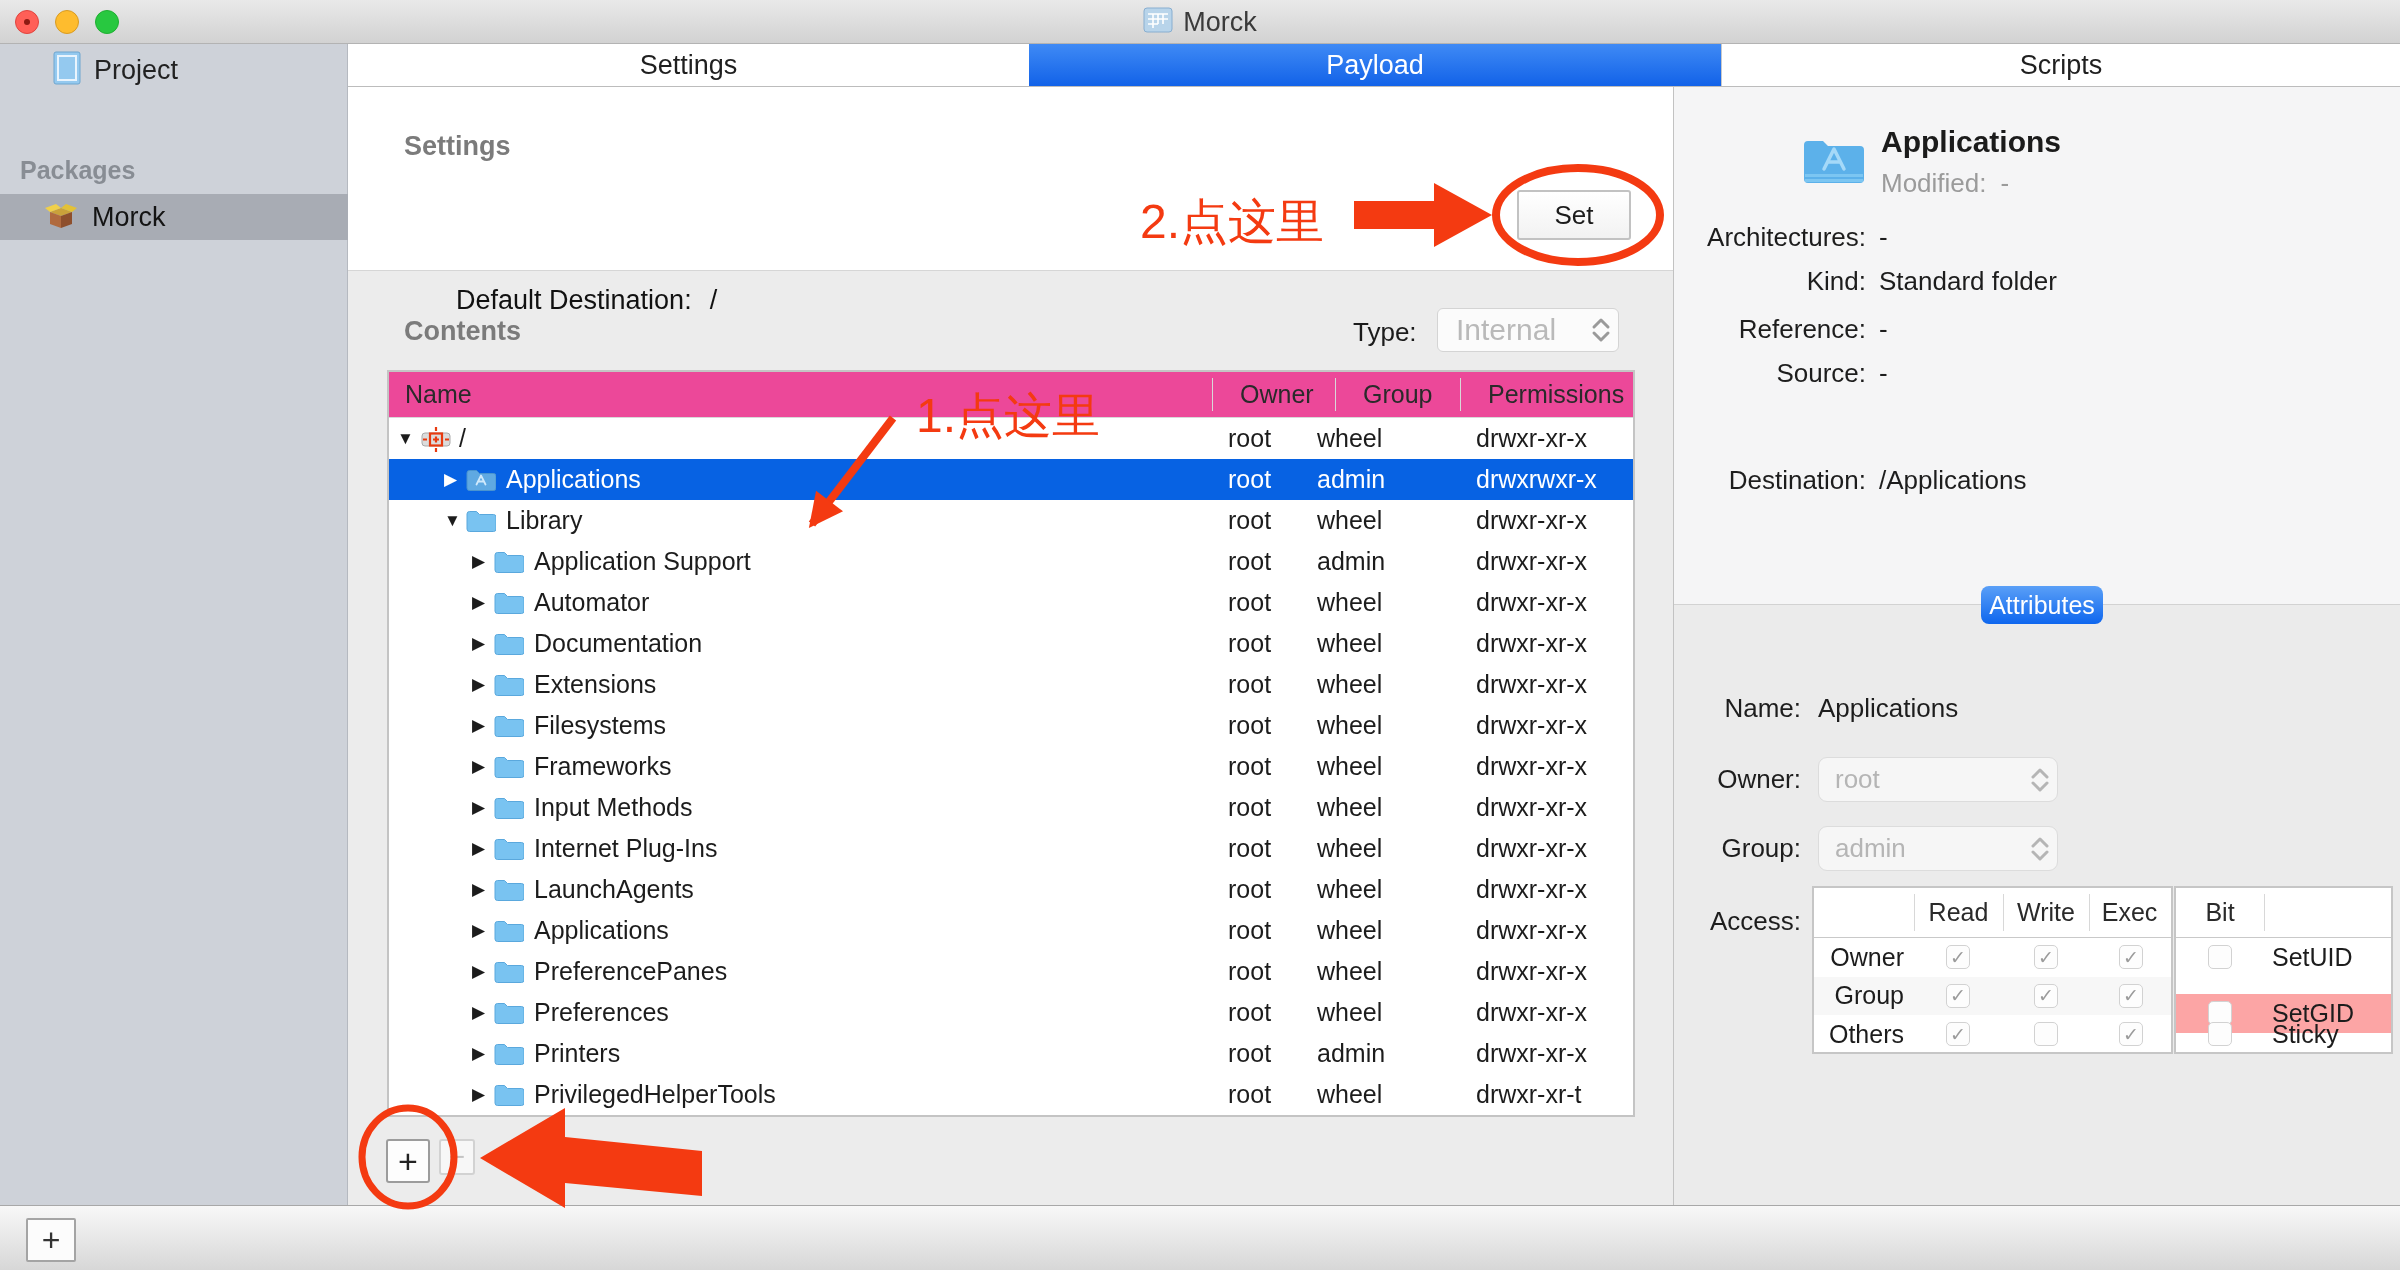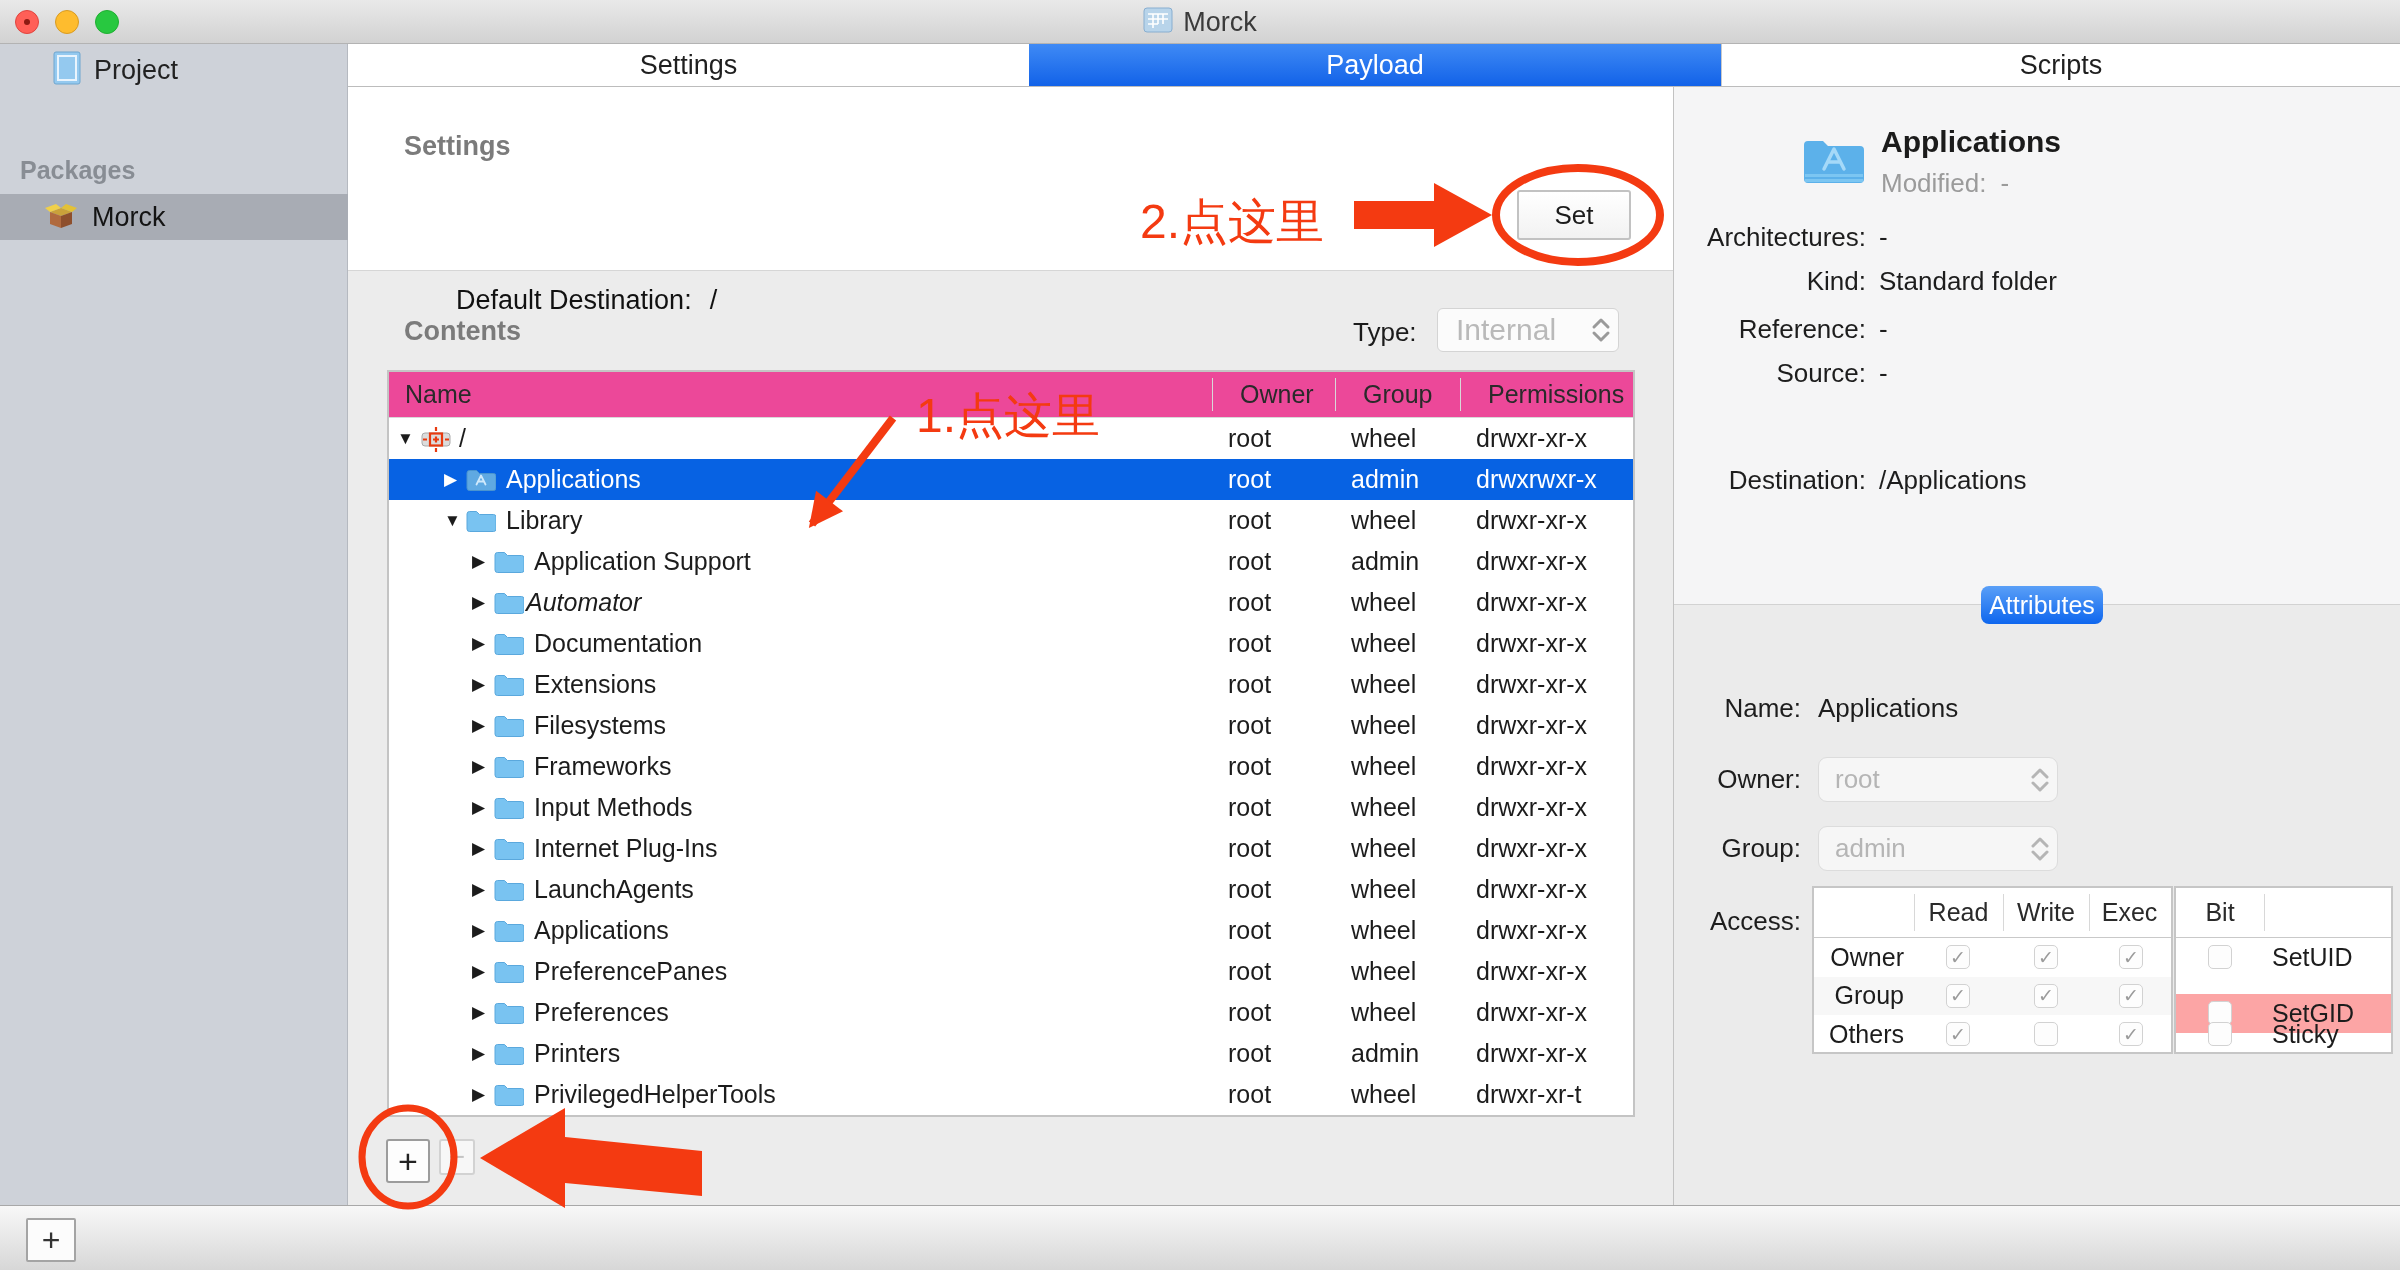--- a/index.html
+++ b/index.html
@@ -62,21 +62,21 @@
   .ctable{position:absolute;left:39px;top:283px;width:1248px;height:747px;background:#fff;border:2px solid #c4c4c4;}
   .thead{position:absolute;left:0;top:0;width:100%;height:46px;background:#ec4899;border-bottom:1px solid #d8d8d8;}
   .thead .hcell{position:absolute;top:0;height:100%;display:flex;align-items:center;font-size:25px;color:#2a2a2a;}
   .vsep{position:absolute;top:6px;bottom:6px;width:1px;background:#d8d8d8;}
   .trow{position:absolute;left:0;width:100%;height:41px;background:#fff;}
   .trow.sel{background:#0762e3;}
   .trow span{position:absolute;top:0;height:41px;display:flex;align-items:center;font-size:25px;color:#1c1c1c;}
   .trow.sel span{color:#fff;}
   .disc{font-size:17px !important;color:#6f6f6f;}
   .trow.sel .disc{color:#fff;}
-  .cell-owner{left:839px;}.cell-group{left:962px;}.cell-perm{left:1087px;}
+  .cell-owner{left:839px;}.cell-group{left:928px;}.cell-perm{left:1087px;}
   .tname{font-size:25px;}
   .add-btn{position:absolute;left:38px;top:1052px;width:44px;height:44px;background:#fdfdfd;border:2px solid #9c9c9c;border-radius:3px;
     display:flex;align-items:center;justify-content:center;font-size:34px;color:#222;line-height:1;}
   .rem-btn{position:absolute;left:91px;top:1052px;width:36px;height:36px;background:#f7f7f7;border:2px solid #d2d2d2;border-radius:3px;
     display:flex;align-items:center;justify-content:center;font-size:28px;color:#c4c4c4;line-height:1;}
 
   
   .inspector{position:absolute;left:1673px;top:87px;width:727px;height:1183px;background:#ebebeb;border-left:1px solid #c2c2c2;}
   .insp-top{position:absolute;left:0;top:0;width:100%;height:518px;background:#f5f5f6;border-bottom:1px solid #d2d2d2;}
   .insp-icon{position:absolute;left:128px;top:47px;}
@@ -239,21 +239,21 @@
             <span class="cell-group">admin</span>
             <span class="cell-perm">drwxr-xr-x</span>
           </div>
           <div class="trow" style="top: 210px;">
             <span class="disc" style="left: 83px;">▶</span>
             <span style="left: 105px;">
               <svg width="30" height="24" viewBox="0 0 30 24">
                 <path d="M1 5 q0-2.5 2.5-2.5 h7 l3 3 h14 q2.5 0 2.5 2.5 V20 q0 2.5-2.5 2.5 h-24 Q1 22.5 1 20 z" fill="#79c3f1" stroke="#5aa8dd"></path>
               </svg>
             </span>
-            <span class="tname" style="left: 137px; font-style: italic;">Automator</span>
+            <span class="tname" style="left: 145px;">Automator</span>
             <span class="cell-owner">root</span>
             <span class="cell-group">wheel</span>
             <span class="cell-perm">drwxr-xr-x</span>
           </div>
           <div class="trow" style="top: 251px;">
             <span class="disc" style="left: 83px;">▶</span>
             <span style="left: 105px;">
               <svg width="30" height="24" viewBox="0 0 30 24">
                 <path d="M1 5 q0-2.5 2.5-2.5 h7 l3 3 h14 q2.5 0 2.5 2.5 V20 q0 2.5-2.5 2.5 h-24 Q1 22.5 1 20 z" fill="#79c3f1" stroke="#5aa8dd"></path>
               </svg>

